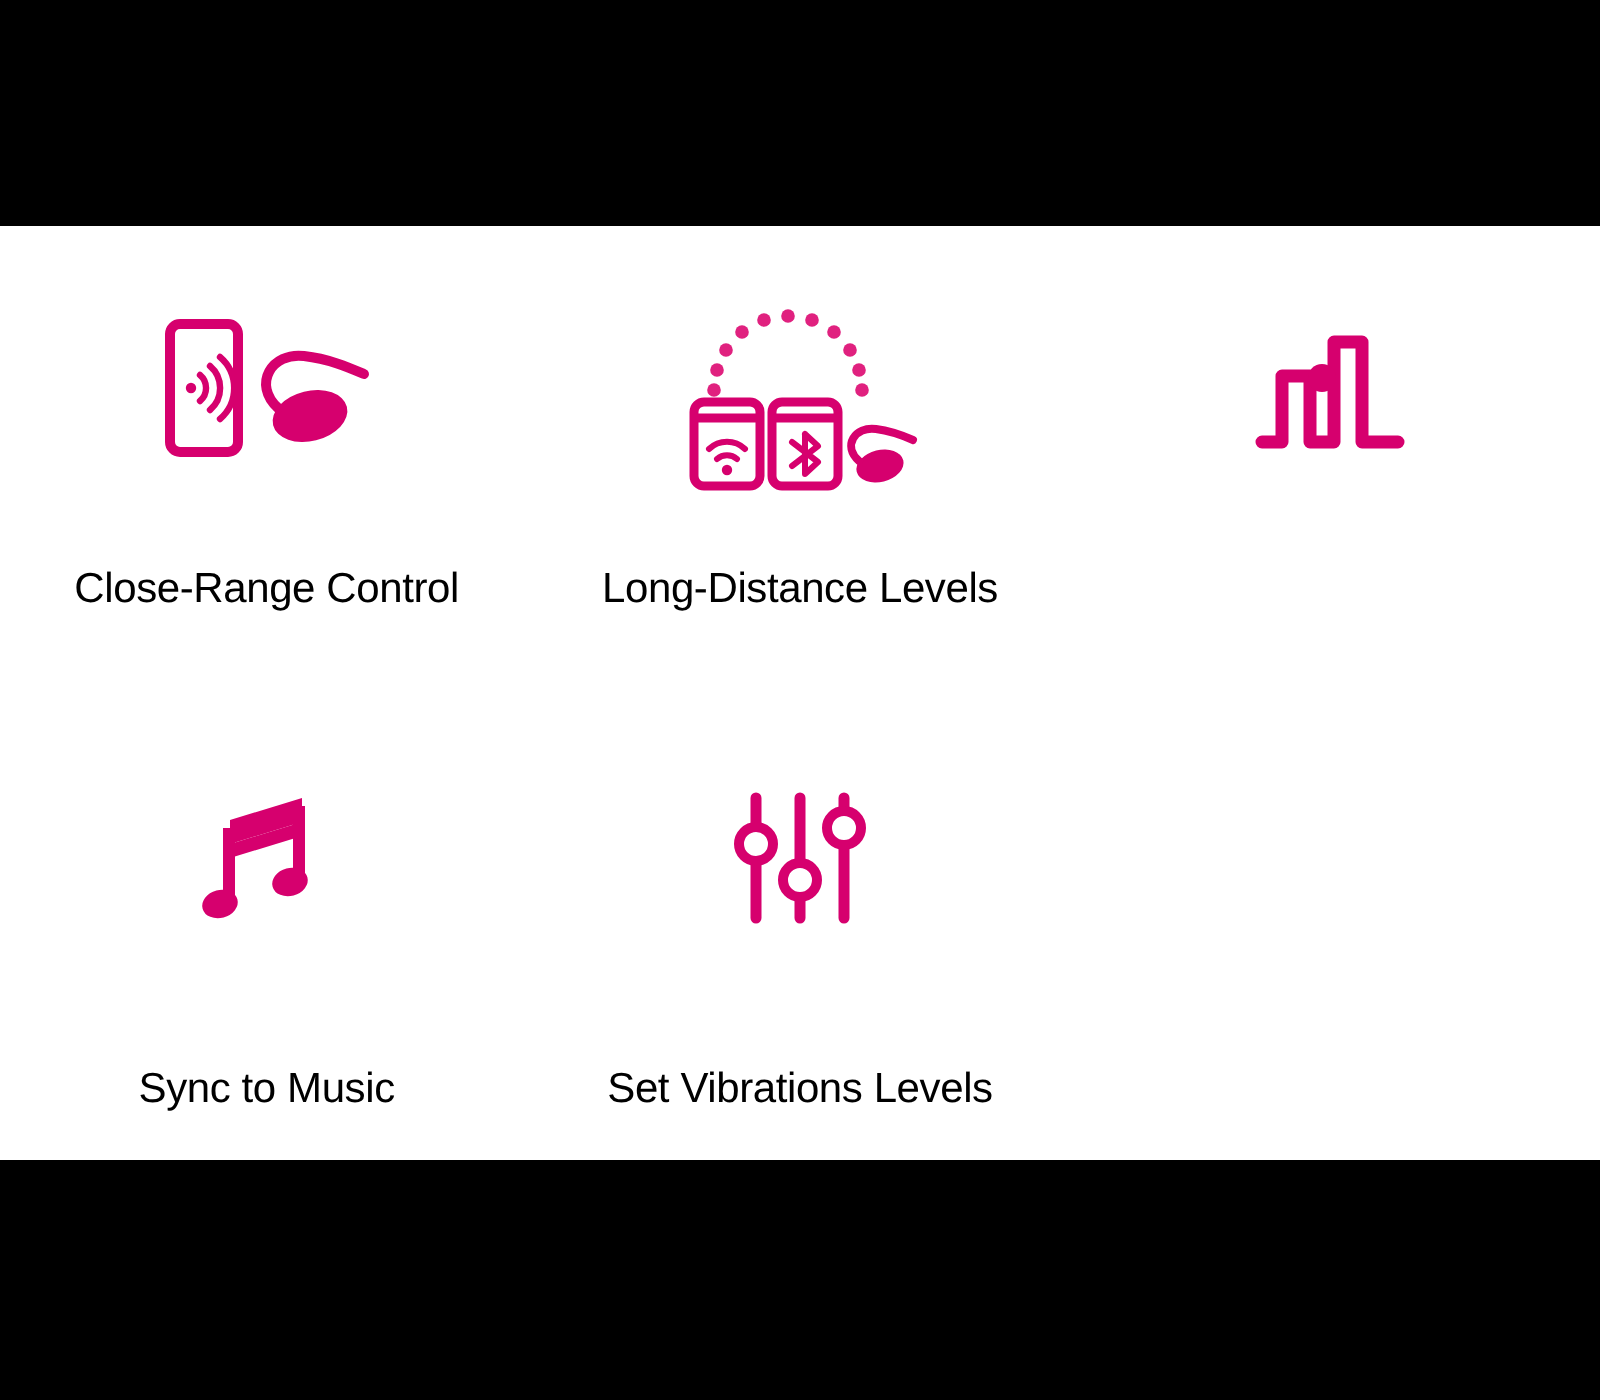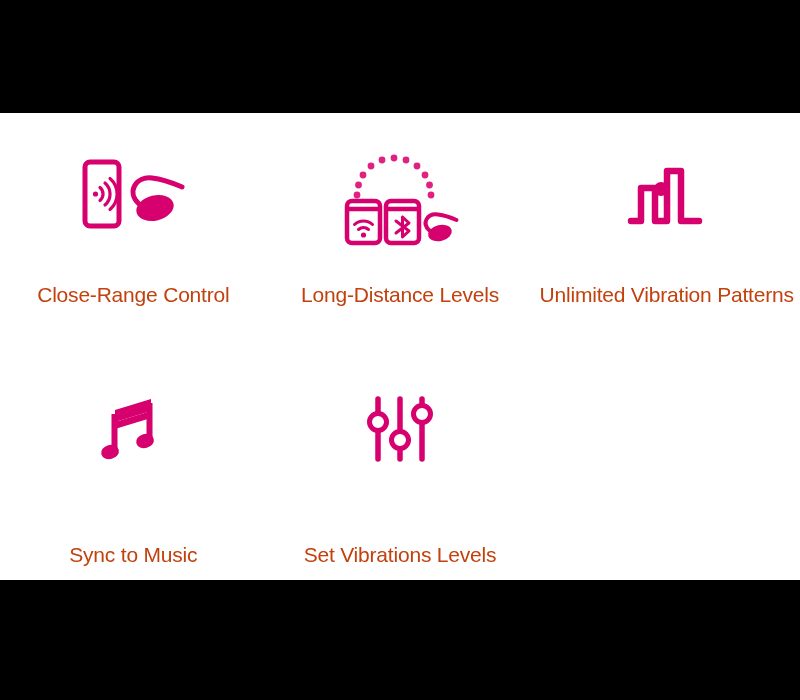--- a/index.html
+++ b/index.html
@@ -67,26 +67,26 @@
   .row-2 .icon-wrap { margin-top: 22px; }
 
   .feature-label {
     position: absolute;
     left: 0;
     right: 0;
     text-align: center;
     font-family: "Liberation Sans", sans-serif;
     font-size: 21px;
     font-weight: 400;
-    color: #c2410c;
+    color: #000000;
     letter-spacing: -0.2px;
     white-space: nowrap;
   }
   .row-1 .feature-label { top: 170px; }
-  .row-2 .feature-label { top: 196px; }
+  .row-2 .feature-label { top: 186px; }
 
   svg { display: block; overflow: visible; }
 </style>
 </head>
 <body>
 
 <div id="page">
 
   <div class="letterbox" id="letterbox-top"></div>
 
@@ -149,21 +149,20 @@
         <div class="feature-label">Long-Distance Levels</div>
       </div>
 
       <div class="feature-cell row-1">
         <div class="icon-wrap">
           <svg width="80" height="68" viewBox="0 0 80 68" aria-hidden="true">
             <path d="M4 60 L14 60 L14 27 L28 27 L28 60 L40 60 L40 10 L54 10 L54 60 L72 60" fill="none" stroke="#D6006E" stroke-width="6.5" stroke-linecap="round" stroke-linejoin="round"></path>
             <circle cx="34" cy="28" r="7" fill="#D6006E"></circle>
           </svg>
         </div>
-        <div class="feature-label">Unlimited Vibration Patterns</div>
       </div>
 
       <div class="feature-cell row-2">
         <div class="icon-wrap">
           <svg width="64" height="72" viewBox="0 0 64 72" aria-hidden="true">
 
             <path d="M14 17 L50 6 L50 18 L14 29 Z" fill="#D6006E"></path>
             <path d="M14 29 L50 18 L50 25 L14 36 Z" fill="#D6006E"></path>
 
             <rect x="10.5" y="21" width="6" height="38" fill="#D6006E"></rect>

